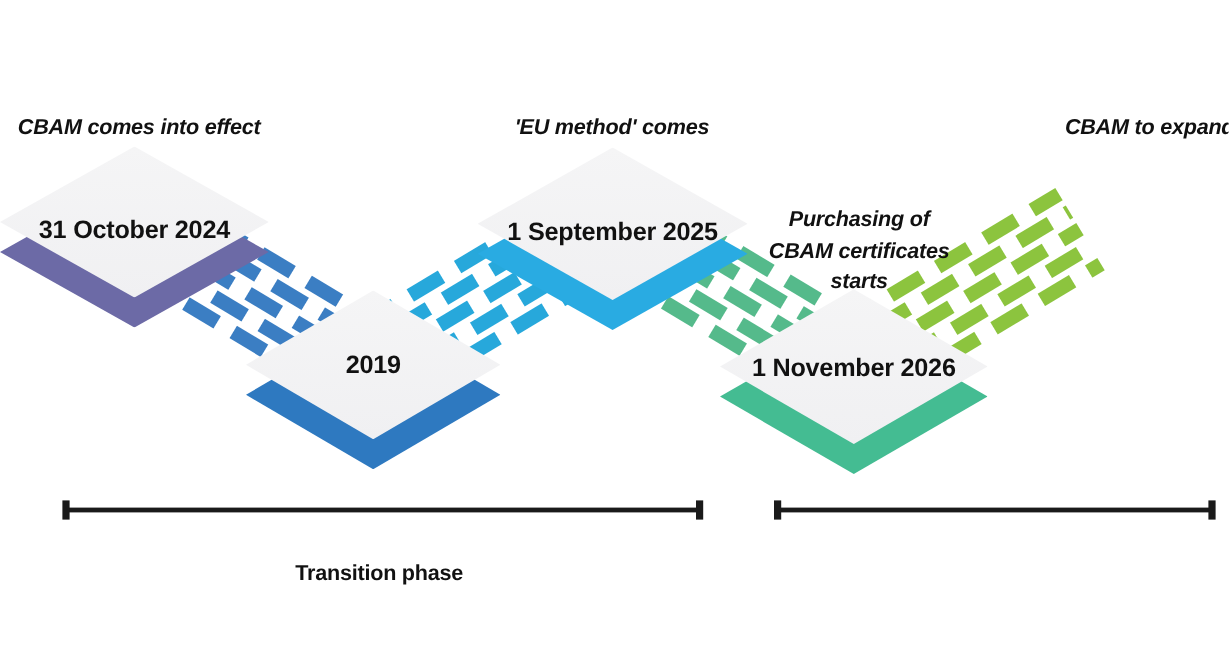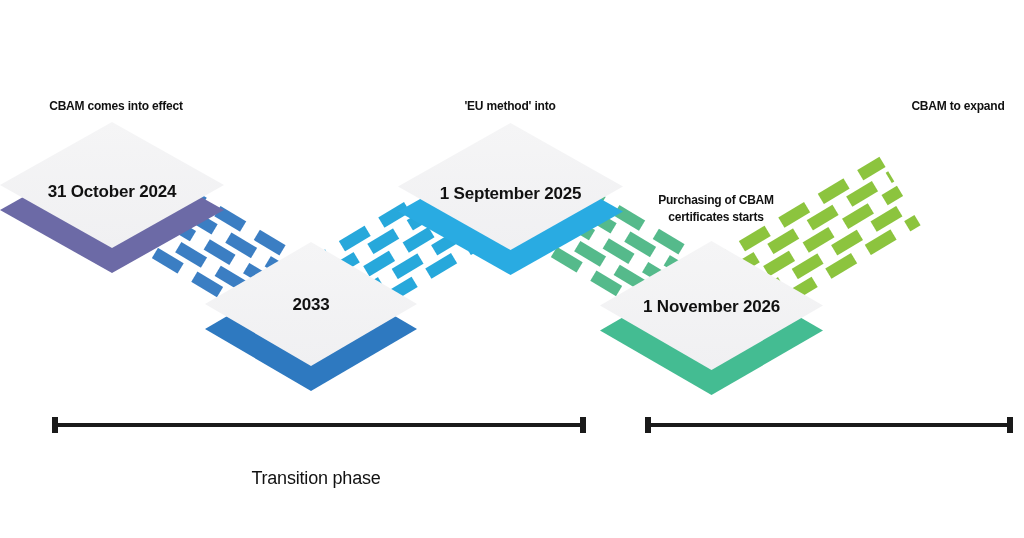--- a/index.html
+++ b/index.html
@@ -14,21 +14,21 @@
     position:absolute;left:0;top:25px;width:100%;height:100%;
     clip-path:polygon(50% 0,100% 50%,50% 100%,0 50%);
   }
   .tile .face{
     position:absolute;left:0;top:0;width:100%;height:100%;
     clip-path:polygon(50% 0,100% 50%,50% 100%,0 50%);
     background:linear-gradient(180deg,#f5f5f6,#f0f0f2);
     display:flex;align-items:center;justify-content:center;
   }
   .tile .face span{
-    font-weight:bold;font-size:17px;letter-spacing:-0.2px;color:#111;text-align:center;
+    font-weight:bold;font-size:21px;letter-spacing:-0.2px;color:#111;text-align:center;
   }
   .row-top .face span{transform:translateY(7px);}
   .row-bottom .face span{transform:translateY(1px);}
 
   .t1{left:0px;top:122px;width:224px;height:126px;}
   .t1 .side{background:#6c6aa6;}
   .t2{left:205px;top:242px;width:212px;height:124px;}
   .t2 .side{background:#2e79c0;}
   .t3{left:398px;top:123px;width:225px;height:127px;}
   .t3 .side{background:#29abe2;}
@@ -51,40 +51,40 @@
     background-position:0 0,23px 17px,8px 34px,31px 51px,14px 68px;
   }
   .r1{--c:#3b7ec3;left:106px;top:207px;transform:rotate(31deg);}
   .r2{--c:#27a8db;left:305px;top:205px;transform:rotate(-31deg);}
   .r3{--c:#55ba8b;left:505px;top:206px;transform:rotate(31deg);}
   .r4{--c:#8cc43e;left:705px;top:205px;transform:rotate(-31deg);}
 
   
   .caption{
     position:absolute;z-index:3;transform:translate(-50%,-50%);
-    font-weight:bold;font-size:12px;letter-spacing:-0.2px;color:#111;
-    text-align:center;white-space:nowrap;
+    font-weight:bold;font-size:18px;letter-spacing:-0.2px;color:#111;
+    text-align:center;white-space:nowrap;font-style:italic;
   }
   .cap1{left:116px;top:106px;}
   .cap3{left:510px;top:106px;}
   .cap4{left:716px;top:209px;white-space:normal;width:172px;line-height:1.42;}
   .cap5{left:911px;top:106px;margin-left:47px;}
 
   
   .axis{position:absolute;z-index:3;top:423px;height:4px;background:#1a1a1a;}
   .axis::before,.axis::after{
     content:"";position:absolute;width:6px;height:16px;top:-6px;background:#1a1a1a;
   }
   .axis::before{left:-1px;}
   .axis::after{right:-1px;}
   .a1{left:53px;width:532px;}
   .a2{left:646px;width:366px;}
   .phase-label{
     position:absolute;z-index:3;transform:translate(-50%,-50%);
-    font-weight:normal;font-size:18px;letter-spacing:-0.2px;color:#111;white-space:nowrap;
+    font-weight:bold;font-size:18px;letter-spacing:-0.2px;color:#111;white-space:nowrap;
   }
   .p1{left:316px;top:478px;}
   .p2{left:848px;top:478px;}
 </style>
 </head>
 <body>
 
 <div class="canvas">
 
   <div class="ribbon r1"></div>
@@ -95,41 +95,41 @@
   <div class="tile t1 row-top">
     <div class="side"></div>
     <div class="face">
       <span>31 October 2024</span>
     </div>
   </div>
 
   <div class="tile t2 row-bottom">
     <div class="side"></div>
     <div class="face">
-      <span>2033</span>
+      <span>2019</span>
     </div>
   </div>
 
   <div class="tile t3 row-top">
     <div class="side"></div>
     <div class="face">
       <span>1 September 2025</span>
     </div>
   </div>
 
   <div class="tile t4 row-bottom">
     <div class="side"></div>
     <div class="face">
       <span>1 November 2026</span>
     </div>
   </div>
 
 
   <div class="caption cap1">CBAM comes into effect</div>
-  <div class="caption cap3">'EU method' into</div>
+  <div class="caption cap3">'EU method' comes</div>
   <div class="caption cap4">Purchasing of CBAM certificates starts</div>
   <div class="caption cap5">CBAM to expand</div>
 
   <div class="axis a1"></div>
   <div class="axis a2"></div>
   <div class="phase-label p1">Transition phase</div>
 
 </div>
 
 </body></html>

